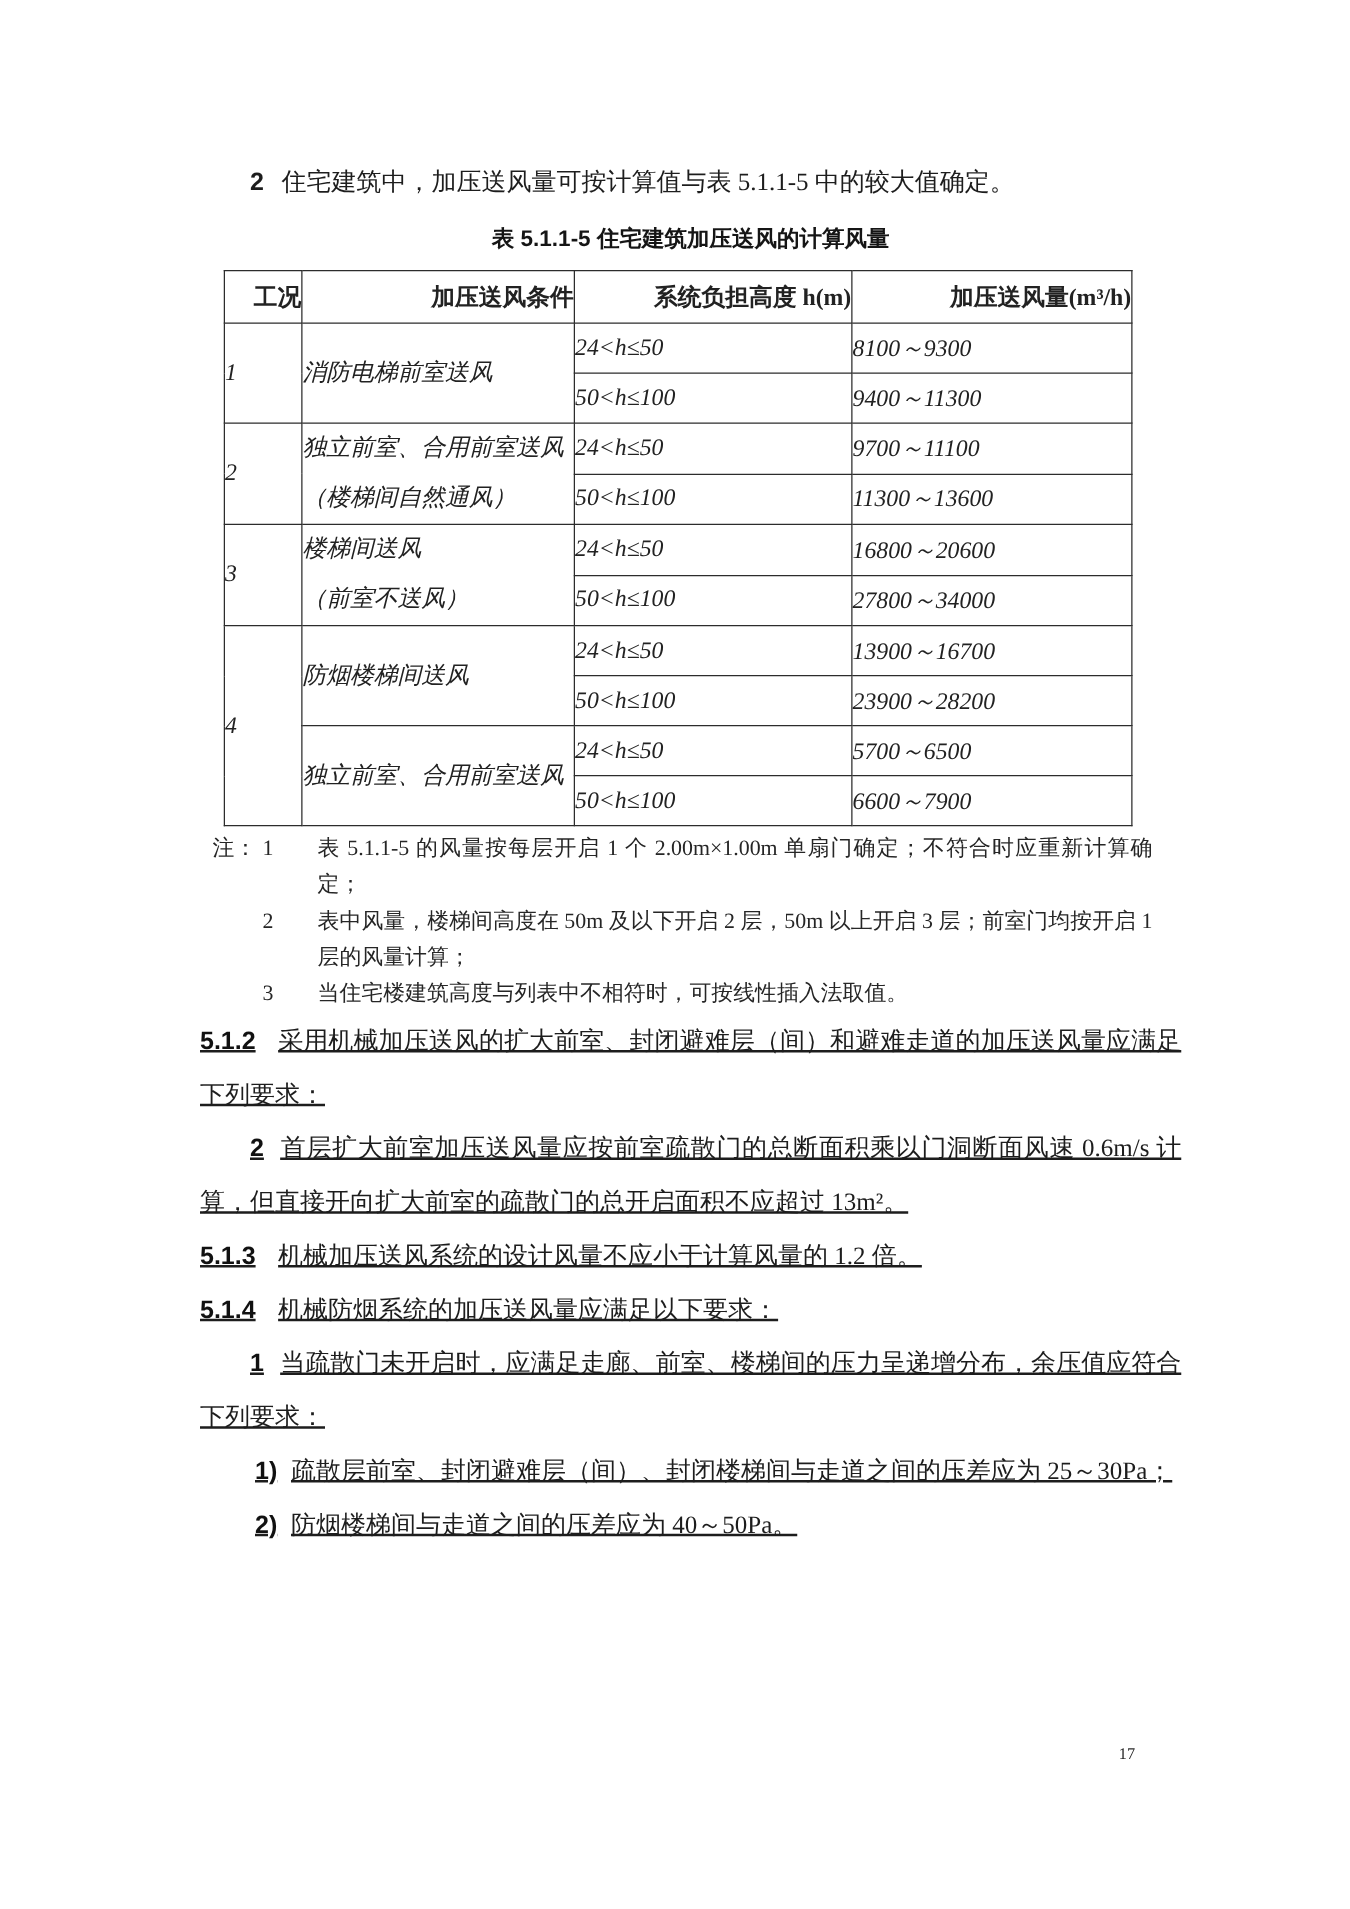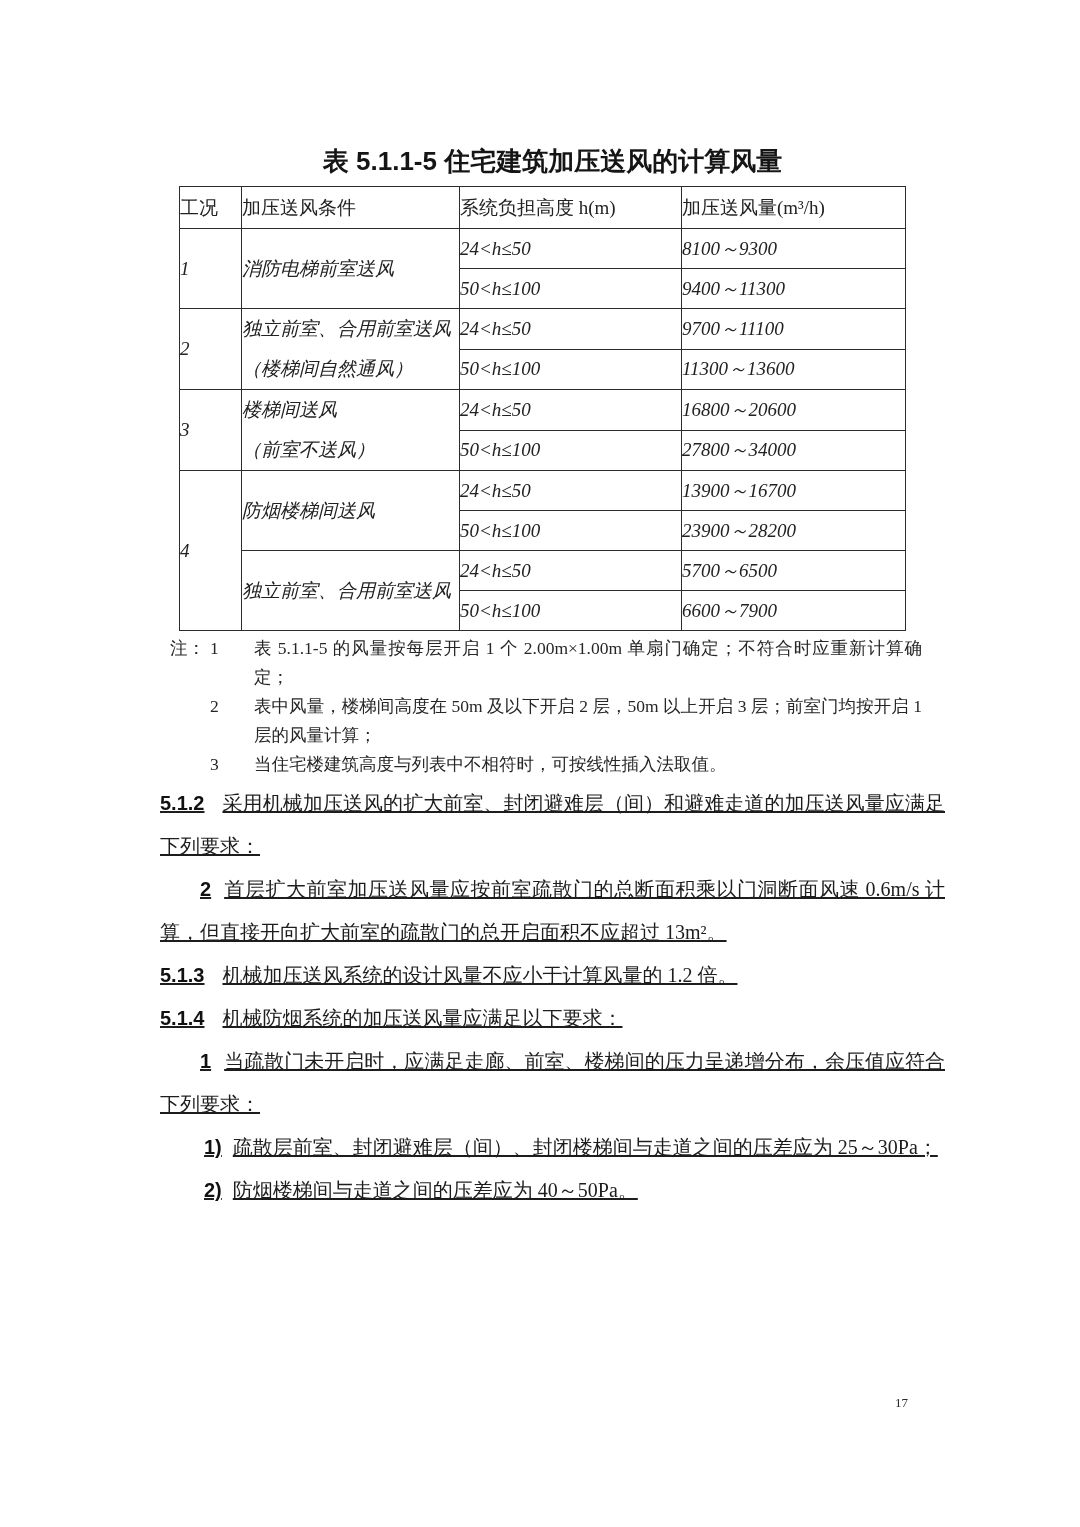--- a/index.html
+++ b/index.html
@@ -28,42 +28,42 @@
   .bnum {
     font-family: "Liberation Sans", "DejaVu Sans", sans-serif;
     font-weight: bold;
     margin-right: 14px;
   }
   
   .tbl-title {
     margin-top: 15px;
     line-height: 30px;
     text-align: center;
-    font-size: 26px;
+    font-size: 18px;
     font-weight: bold;
     font-family: "Liberation Sans", "DejaVu Sans", sans-serif;
     color: #151515;
   }
   
   table.airflow {
     margin-top: 10px;
     margin-left: 19px;
     border-collapse: collapse;
     table-layout: fixed;
     width: 726px;
     font-size: 19px;
     color: #222;
   }
   table.airflow, table.airflow th, table.airflow td {
     border: 1.5px solid #2c2c2c;
   }
   table.airflow th {
     height: 42px;
-    font-weight: normal;
-    text-align: left;
+    font-weight: bold;
+    text-align: right;
     vertical-align: middle;
   }
   table.airflow td {
     height: 40px;
     text-align: left;
     vertical-align: middle;
     font-style: italic;
   }
   td.cond { white-space: pre-line; line-height: 40px; }
   col.c1 { width: 62px; }
@@ -109,20 +109,21 @@
     font-size: 13px;
     color: #2a2a2a;
   }
 </style>
 </head>
 <body>
 
 <div class="page">
   <div class="content">
 
+    <div class="intro"><span class="bnum">2</span><span>住宅建筑中，加压送风量可按计算值与表 5.1.1-5 中的较大值确定。</span></div>
 
     <div class="tbl-title">表 5.1.1-5 住宅建筑加压送风的计算风量</div>
 
     <table class="airflow">
       <colgroup>
           <col class="c1">
           <col class="c2">
           <col class="c3">
           <col class="c4">
         </colgroup>

